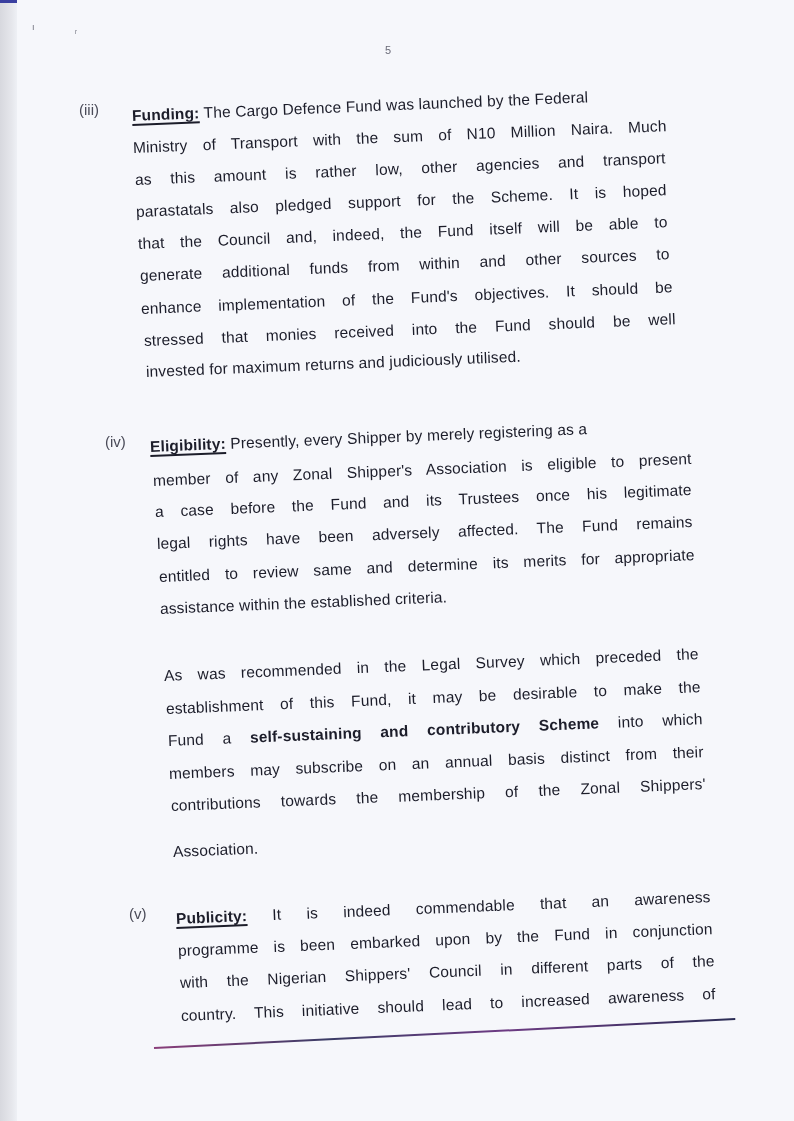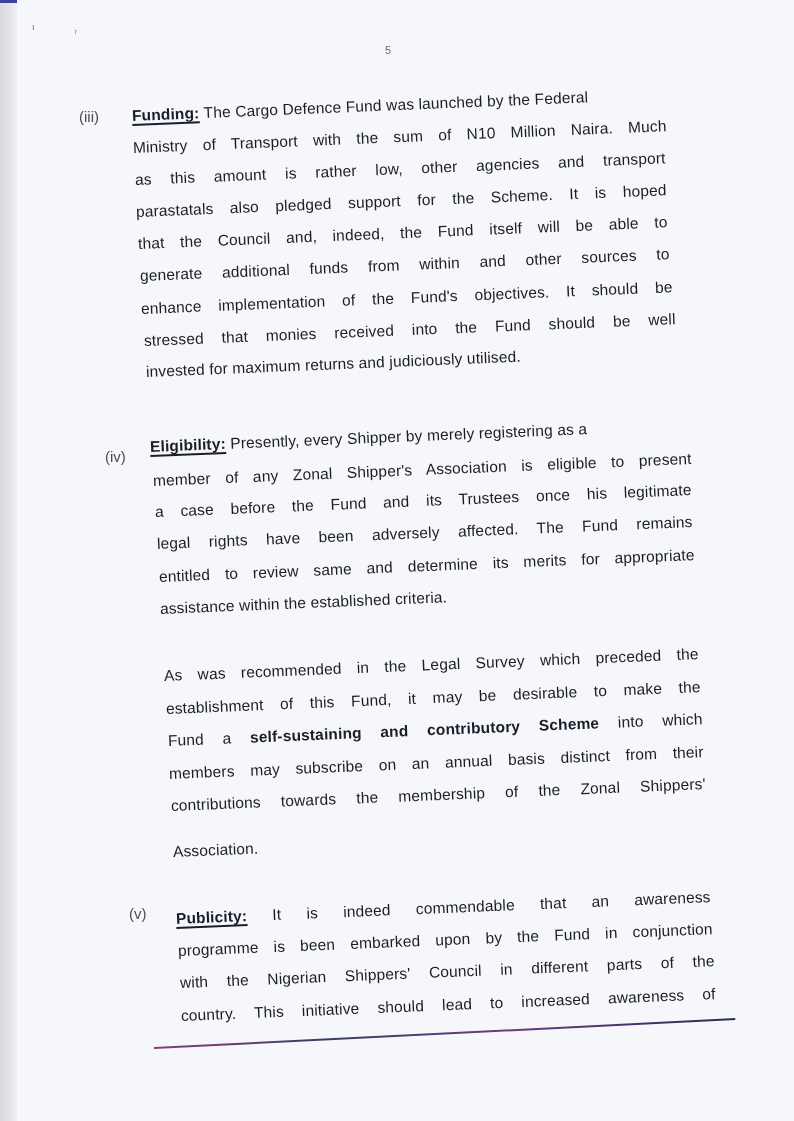--- a/index.html
+++ b/index.html
@@ -88,34 +88,34 @@
 <div class="left-edge-top"></div>
 
 <div class="page">
 
   <span class="speck" style="left:15px;top:22px;">ı</span>
   <span class="speck" style="left:58px;top:28px;">ʳ</span>
 
   <div class="page-number">5</div>
 
   <div>
-    <span class="item-marker" style="left:62px;top:108px;">(iii)</span>
+    <span class="item-marker" style="left:62px;top:101px;">(iii)</span>
     <div class="line" style="left:115px;top:107px;width:534px;text-align-last:left;"><span class="heading">Funding:</span><span> The Cargo Defence Fund was launched by the Federal</span></div>
     <div class="line" style="left:116px;top:139px;width:534px;">Ministry of Transport with the sum of N10 Million Naira. Much</div>
     <div class="line" style="left:118px;top:171px;width:531px;">as this amount is rather low, other agencies and transport</div>
     <div class="line" style="left:119px;top:203px;width:531px;">parastatals also pledged support for the Scheme. It is hoped</div>
     <div class="line" style="left:121px;top:235px;width:530px;">that the Council and, indeed, the Fund itself will be able to</div>
     <div class="line" style="left:123px;top:267px;width:530px;">generate additional funds from within and other sources to</div>
     <div class="line" style="left:124px;top:300px;width:532px;">enhance implementation of the Fund's objectives. It should be</div>
     <div class="line" style="left:127px;top:332px;width:532px;">stressed that monies received into the Fund should be well</div>
     <div class="line last" style="left:129px;top:363px;width:470px;">invested for maximum returns and judiciously utilised.</div>
   </div>
 
   <div>
-    <span class="item-marker" style="left:88px;top:433px;margin-top:15px;">(iv)</span>
+    <span class="item-marker" style="left:88px;top:433px;">(iv)</span>
     <div class="line" style="left:133px;top:438px;width:540px;text-align-last:left;"><span class="heading">Eligibility:</span><span> Presently, every Shipper by merely registering as a</span></div>
     <div class="line" style="left:136px;top:472px;width:539px;">member of any Zonal Shipper's Association is eligible to present</div>
     <div class="line" style="left:138px;top:503px;width:537px;">a case before the Fund and its Trustees once his legitimate</div>
     <div class="line" style="left:140px;top:535px;width:536px;">legal rights have been adversely affected. The Fund remains</div>
     <div class="line" style="left:142px;top:568px;width:536px;">entitled to review same and determine its merits for appropriate</div>
     <div class="line last" style="left:143px;top:600px;width:400px;">assistance within the established criteria.</div>
 
     <div>
       <div class="line" style="left:147px;top:667px;width:535px;">As was recommended in the Legal Survey which preceded the</div>
       <div class="line" style="left:149px;top:700px;width:535px;">establishment of this Fund, it may be desirable to make the</div>

